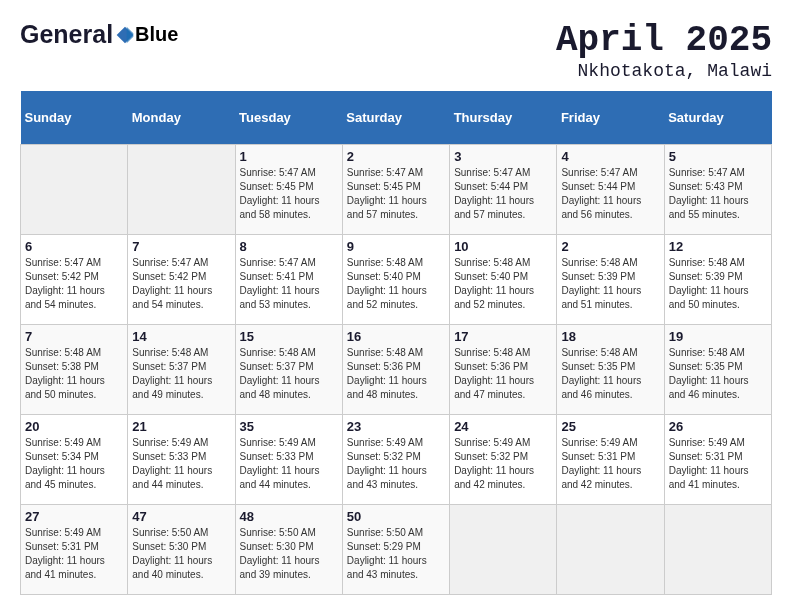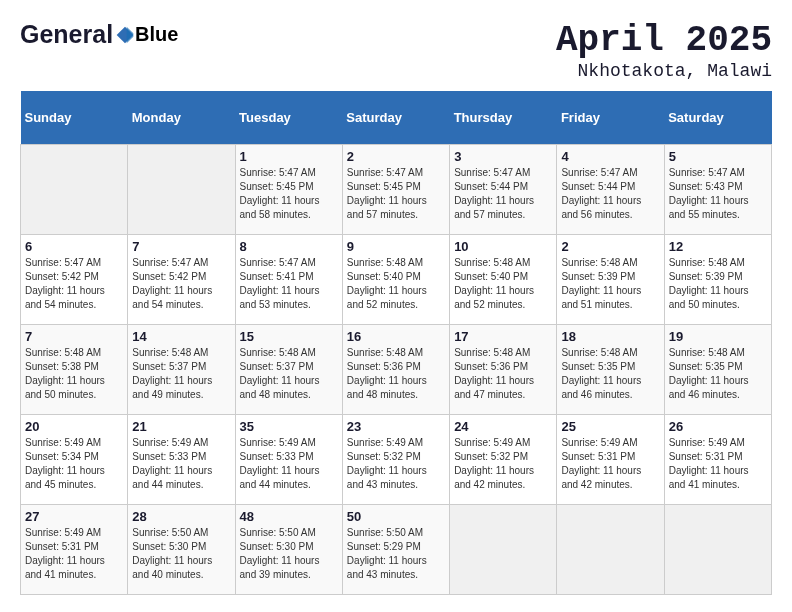--- a/index.html
+++ b/index.html
@@ -242,21 +242,21 @@
           <span class="day-num">26</span>
           <div class="day-info">Sunrise: 5:49 AM<br>Sunset: 5:31 PM<br>Daylight: 11 hours and 41 minutes.</div>
         </td>
       </tr>
       <tr>
         <td>
           <span class="day-num">27</span>
           <div class="day-info">Sunrise: 5:49 AM<br>Sunset: 5:31 PM<br>Daylight: 11 hours and 41 minutes.</div>
         </td>
         <td>
-          <span class="day-num">28</span>
+          <span class="day-num">47</span>
           <div class="day-info">Sunrise: 5:50 AM<br>Sunset: 5:30 PM<br>Daylight: 11 hours and 40 minutes.</div>
         </td>
         <td>
           <span class="day-num">48</span>
           <div class="day-info">Sunrise: 5:50 AM<br>Sunset: 5:30 PM<br>Daylight: 11 hours and 39 minutes.</div>
         </td>
         <td>
           <span class="day-num">50</span>
           <div class="day-info">Sunrise: 5:50 AM<br>Sunset: 5:29 PM<br>Daylight: 11 hours and 43 minutes.</div>
         </td>

